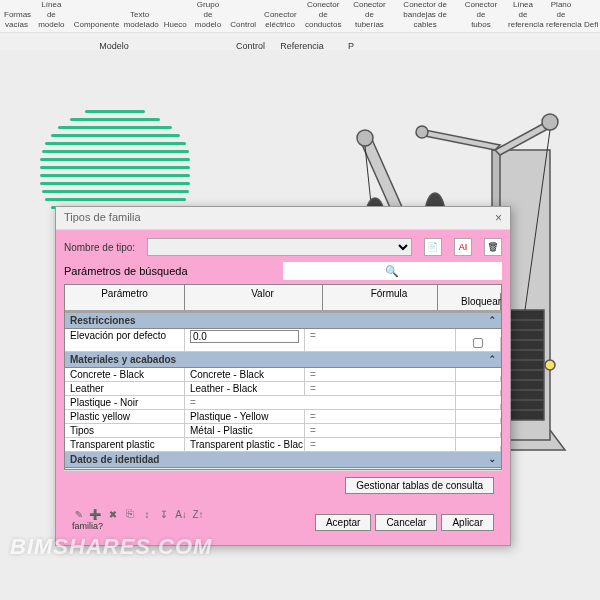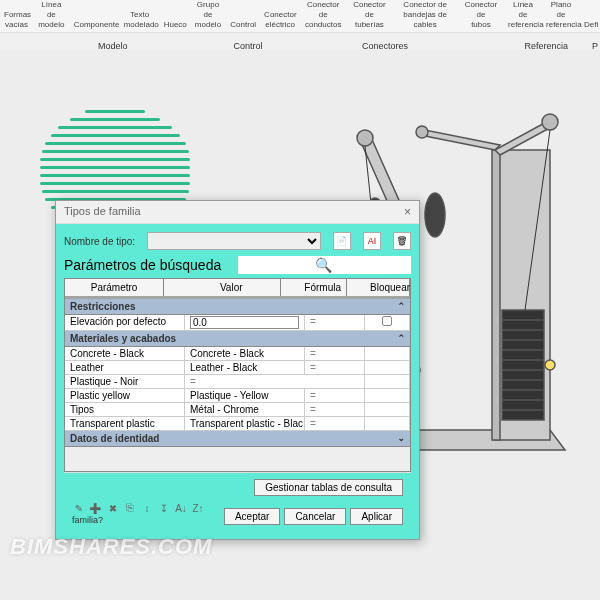--- a/index.html
+++ b/index.html
@@ -15,39 +15,39 @@
 
   
   .canvas { position: absolute; top: 50px; left: 0; right: 0; bottom: 0; background: #ededed; }
   .loading-circle { position: absolute; top: 60px; left: 40px; width: 150px; height: 150px; }
   .loading-circle div { height: 3px; background: #2dbb8a; margin-bottom: 5px; border-radius: 2px; }
 
   
   .gym { position: absolute; top: 40px; right: 20px; width: 280px; height: 380px; }
 
   
-  .dialog { position: absolute; top: 200px; left: 55px; width: 365px; height: 340px; background: #5eead4; border: 1px solid #999; box-shadow: 2px 2px 10px rgba(0,0,0,0.3); display: flex; flex-direction: column; font-size: 10px; }
+  .dialog { position: absolute; top: 206px; left: 55px; width: 456px; height: 340px; background: #f9a8d4; border: 1px solid #999; box-shadow: 2px 2px 10px rgba(0,0,0,0.3); display: flex; flex-direction: column; font-size: 10px; }
   .dialog-title { background: #f0f0f0; padding: 4px 8px; font-size: 11px; color: #666; display: flex; justify-content: space-between; border-bottom: 1px solid #ddd; }
   .dialog-close { cursor: pointer; color: #666; font-size: 12px; }
   .dialog-body { padding: 8px; flex: 1; display: flex; flex-direction: column; }
   .form-row { display: flex; align-items: center; margin-bottom: 6px; gap: 12px; }
   .form-row label { font-size: 10px; color: #333; }
   .form-row select { flex: 1; font-size: 10px; height: 18px; border: 1px solid #aaa; }
   .icon-btn { width: 18px; height: 18px; border: 1px solid #aaa; background: #fff; font-size: 9px; display: flex; align-items: center; justify-content: center; cursor: pointer; }
   .search-row { display: flex; align-items: center; margin-bottom: 4px; }
-  .search-row span { flex: 1; font-size: 14px; }
+  .search-row span { flex: 1; font-size: 11px; }
 
   
   .ptable { border: 1px solid #888; flex: 1; overflow: hidden; display: flex; flex-direction: column; }
   .ptable-head { display: flex; background: #f5f5f5; border-bottom: 3px solid #a3a3a3; gap: 18px; }
   .ptable-head div { padding: 3px 5px; font-size: 10px; border-right: 1px solid #888; text-align: center; }
   .col-param { width: 120px; }
   .col-valor { width: 120px; }
   .col-formula { flex: 1; }
-  .col-lock { width: 45px; }
+  .col-lock { width: 45px; margin-top: 8px; }
   .ptable-group { background: #a8bdd4; padding: 2px 5px; font-size: 10px; font-weight: bold; color: #333; display: flex; justify-content: space-between; border-bottom: 1px solid #888; }
   .ptable-row { display: flex; border-bottom: 1px solid #ccc; background: #fff; }
   .ptable-row div { padding: 1px 5px; font-size: 10px; border-right: 1px solid #ccc; overflow: hidden; white-space: nowrap; }
   .ptable-row .col-valor input { width: 100%; border: 1px solid #888; font-size: 10px; padding: 0 2px; }
   .ptable-row .col-formula { color: #888; }
   .ptable-row .col-lock { text-align: center; }
   .ptable-fill { flex: 1; background: #eee; }
 
   
   .dialog-footer { padding: 6px 8px; display: flex; justify-content: space-between; align-items: flex-end; border-top: 1px solid #ddd; gap: 6px; }
@@ -122,21 +122,20 @@
           <span class="ribbon-label">Plano de</span>
           <span class="ribbon-label">referencia</span>
         </div>
       <div class="ribbon-item" style="width:20px">
           <span class="ribbon-label">Defi</span>
         </div>
     </div>
     <div class="ribbon-groups">
       <div class="ribbon-group" style="width:228px;text-align:center">Modelo</div>
       <div class="ribbon-group" style="width:36px;text-align:center">Control</div>
-      <div class="ribbon-group" style="width:250px;text-align:center">Conectores</div>
       <div class="ribbon-group" style="width:76px;text-align:center">Referencia</div>
       <div class="ribbon-group" style="width:10px;text-align:center">P</div>
     </div>
   </div>
 </div>
 
 <div class="canvas">
   <div class="loading-circle">
     <div style="width:40%;margin-left:30%"></div>
     <div style="width:60%;margin-left:20%"></div>
@@ -262,21 +261,21 @@
         <div class="col-lock"></div>
       </div>
       <div class="ptable-row">
         <div class="col-param">Plastic yellow</div>
         <div class="col-valor">Plastique - Yellow</div>
         <div class="col-formula">=</div>
         <div class="col-lock"></div>
       </div>
       <div class="ptable-row">
         <div class="col-param">Tipos</div>
-        <div class="col-valor">Métal - Chrome</div>
+        <div class="col-valor">Métal - Plastic</div>
         <div class="col-formula">=</div>
         <div class="col-lock"></div>
       </div>
       <div class="ptable-row">
         <div class="col-param">Transparent plastic</div>
         <div class="col-valor">Transparent plastic - Blac</div>
         <div class="col-formula">=</div>
         <div class="col-lock"></div>
       </div>
 
@@ -294,21 +293,21 @@
           <span>➕</span>
           <span>✖</span>
           <span>⎘</span>
           <span>↕</span>
           <span>↧</span>
           <span>A↓</span>
           <span>Z↑</span>
         </div>
         <div class="footer-q">familia?</div>
       </div>
-      <div style="display:flex;flex-direction:column;align-items:flex-end;gap:12px">
+      <div style="display:flex;flex-direction:column;align-items:flex-end;gap:20px">
         <button class="btn">Gestionar tablas de consulta</button>
         <div class="footer-buttons">
           <button class="btn">Aceptar</button>
           <button class="btn">Cancelar</button>
           <button class="btn">Aplicar</button>
         </div>
       </div>
     </div>
   </div>
 </div>

